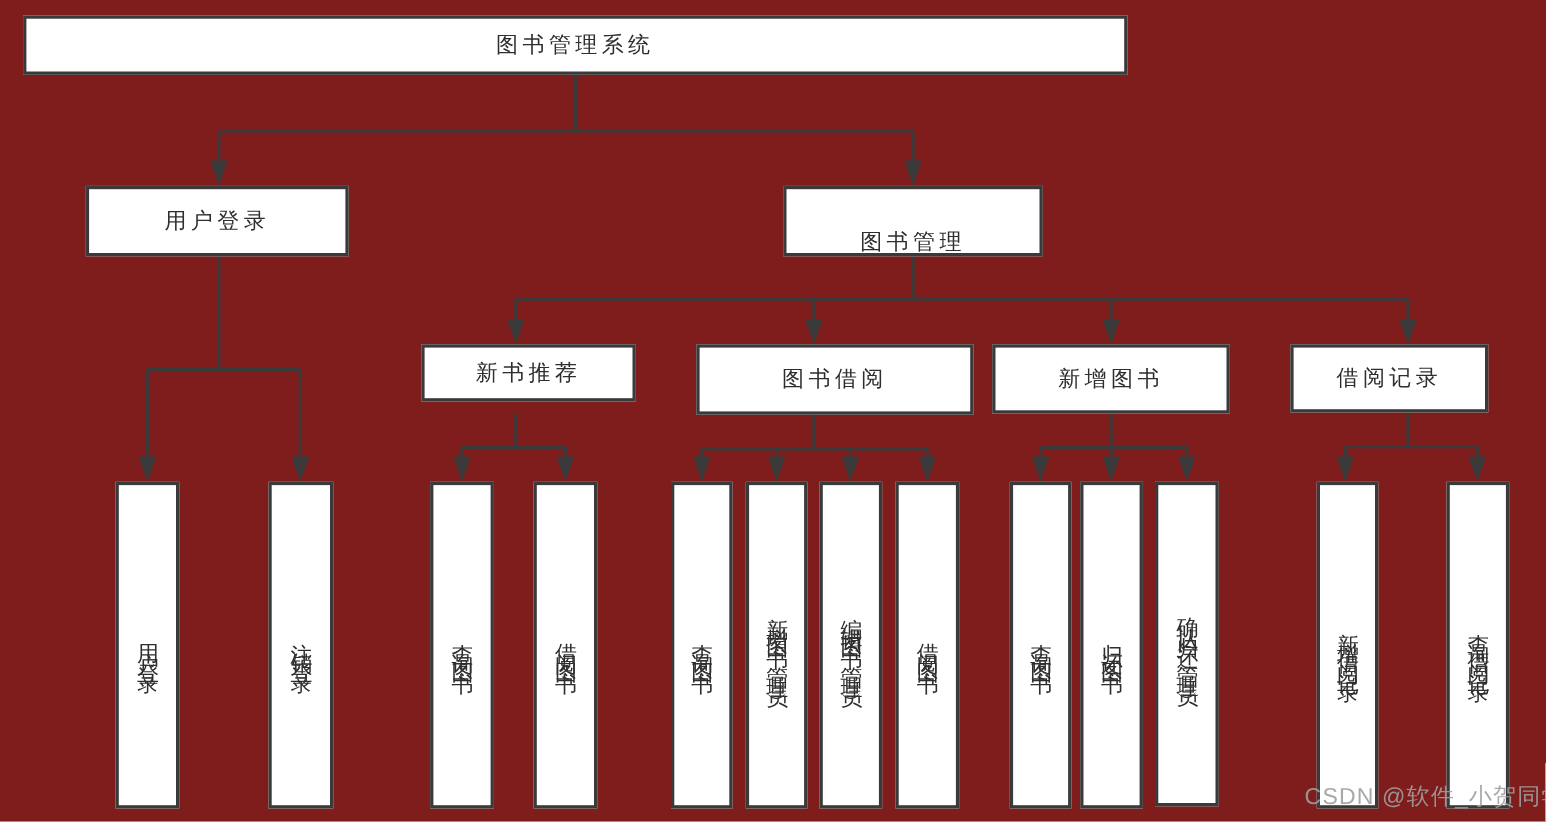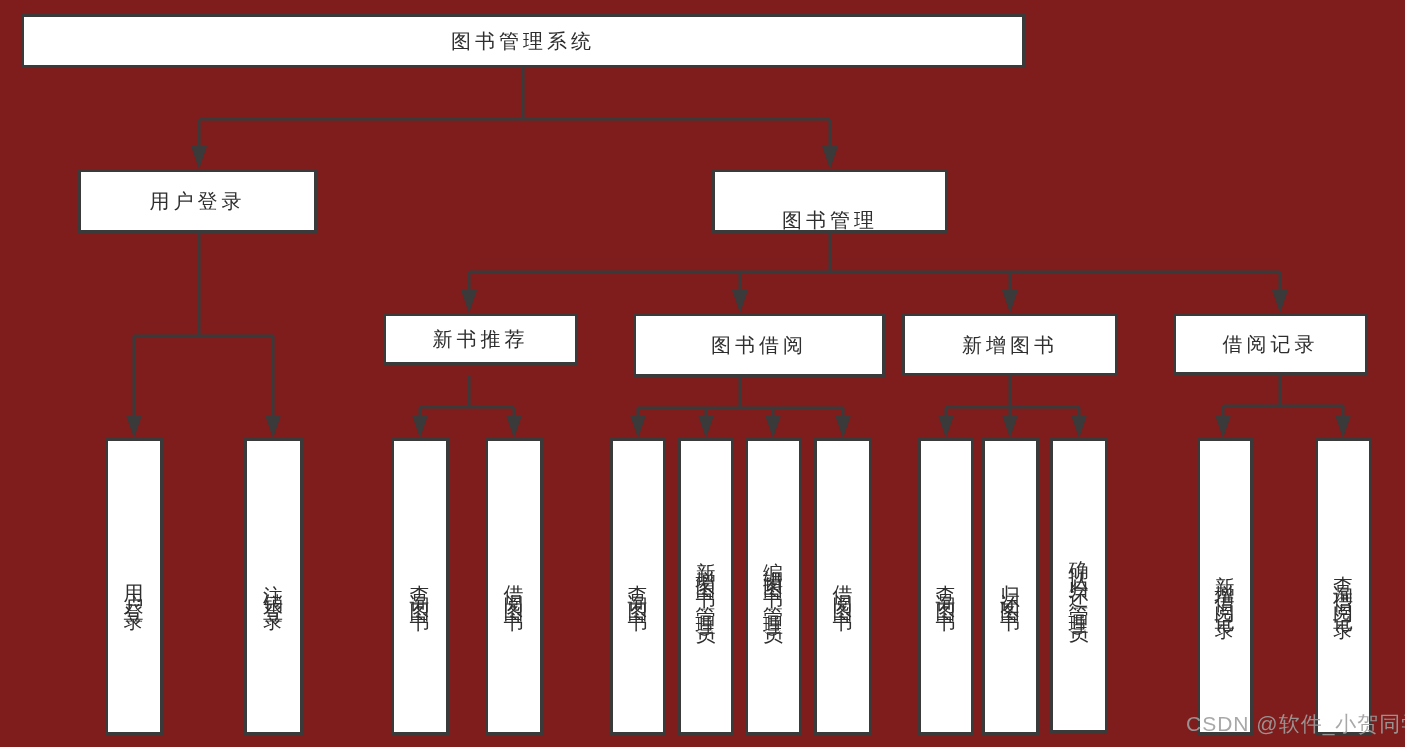--- a/index.html
+++ b/index.html
@@ -106,21 +106,21 @@
 
   <div class="box hbox" style="left:383px;top:313px;width:195px;height:52px;">
     <span>新书推荐</span>
   </div>
   <div class="box hbox" style="left:633px;top:313px;width:252px;height:64px;justify-content:center;">
     <span>图书借阅</span>
   </div>
   <div class="box hbox" style="left:902px;top:313px;width:216px;height:63px;">
     <span>新增图书</span>
   </div>
-  <div class="box hbox" style="left:1173px;top:313px;width:195px;height:62px;">
+  <div class="box hbox" style="left:1173px;top:313px;width:180px;height:62px;">
     <span>借阅记录</span>
   </div>
 
   <div class="box vbox" style="left:105px;top:438px;width:58px;height:297px;">
     <span>用户登录</span>
   </div>
   <div class="box vbox" style="left:244px;top:438px;width:59px;height:297px;">
     <span>注销登录</span>
   </div>
 

